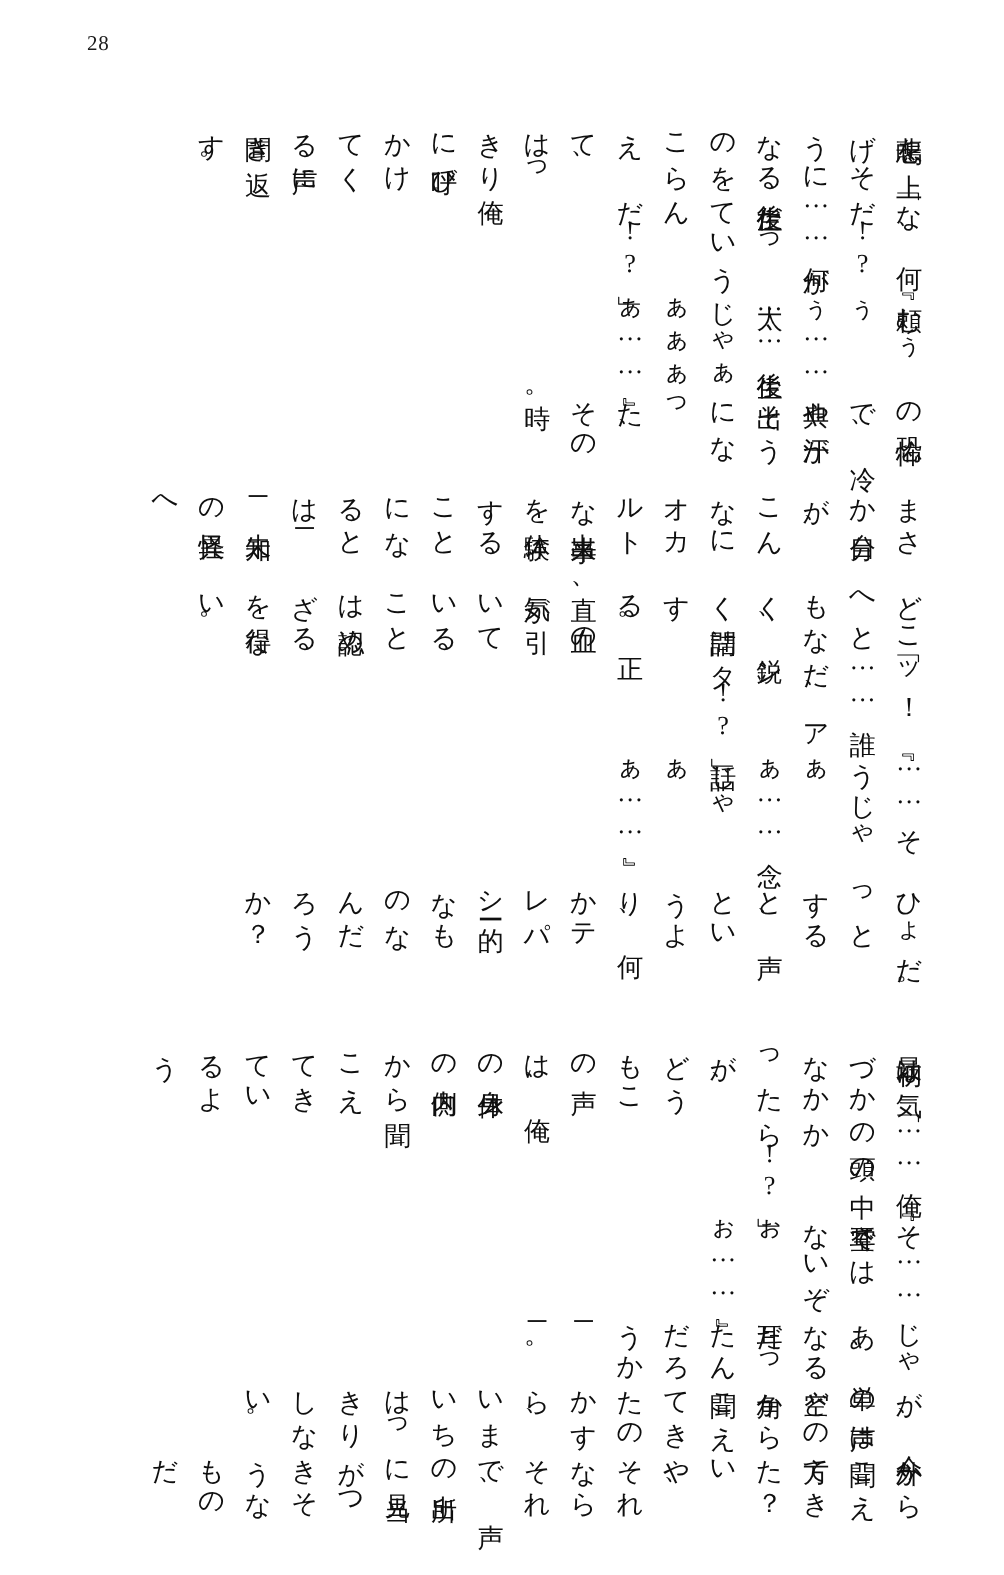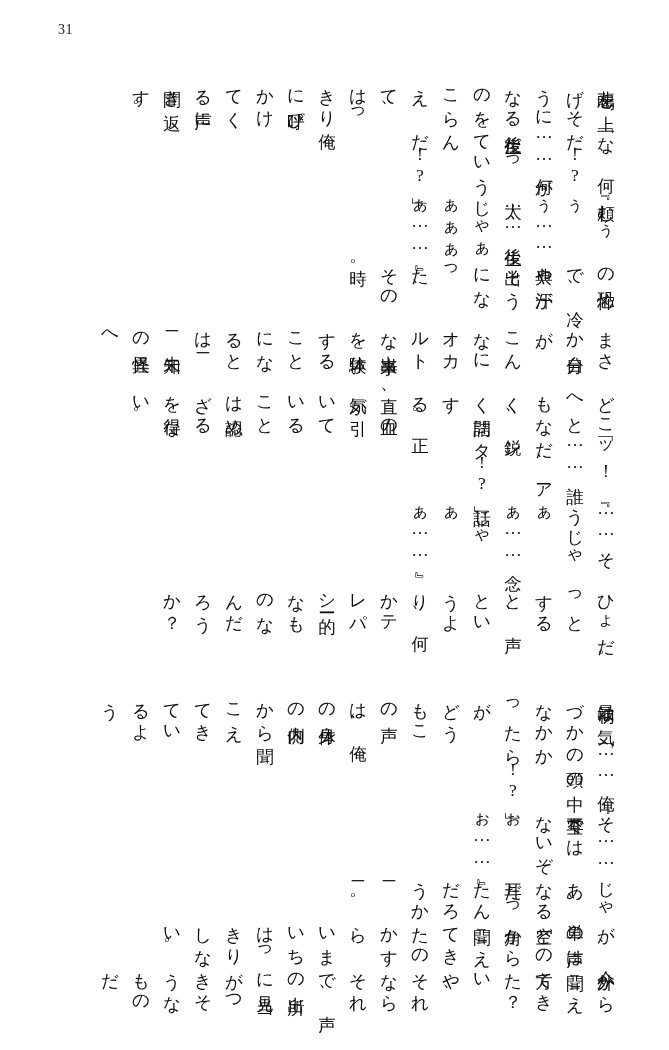--- a/index.html
+++ b/index.html
@@ -58,21 +58,21 @@
     color: #0f0f0f;
   }
   .vcol.indent {
     padding-top: 19px;
   }
 </style>
 </head>
 <body>
 
 <div class="page">
-  <div class="page-number">31</div>
+  <div class="page-number">28</div>
   <div class="text-body">
     <div class="vcol">外から聞こえてきた？ いや、それならそれで、声の出所に見当がつきそうなものだ</div>
     <div class="vcol">が、今の声はどの方角から聞こえてきたのかすら、いまいちはっきりしない。</div>
     <div class="vcol">じゃあ、単なる空耳だったんだろうか──。</div>
     <div class="vcol">『そ……空耳ではないぞぉぉ……』</div>
     <div class="vcol">「……俺の頭の中から!?」</div>
     <div class="vcol indent">最初は気づかなかったが、どうもこの声は、俺の身体の内側から聞こえてきているよう</div>
     <div class="vcol">だ。</div>
     <div class="vcol indent">ひょっとすると、声というより、何かテレパシー的なものなんだろうか？</div>
     <div class="vcol">『……そうじゃぁぁ……念話じゃぁぁ……』</div>

